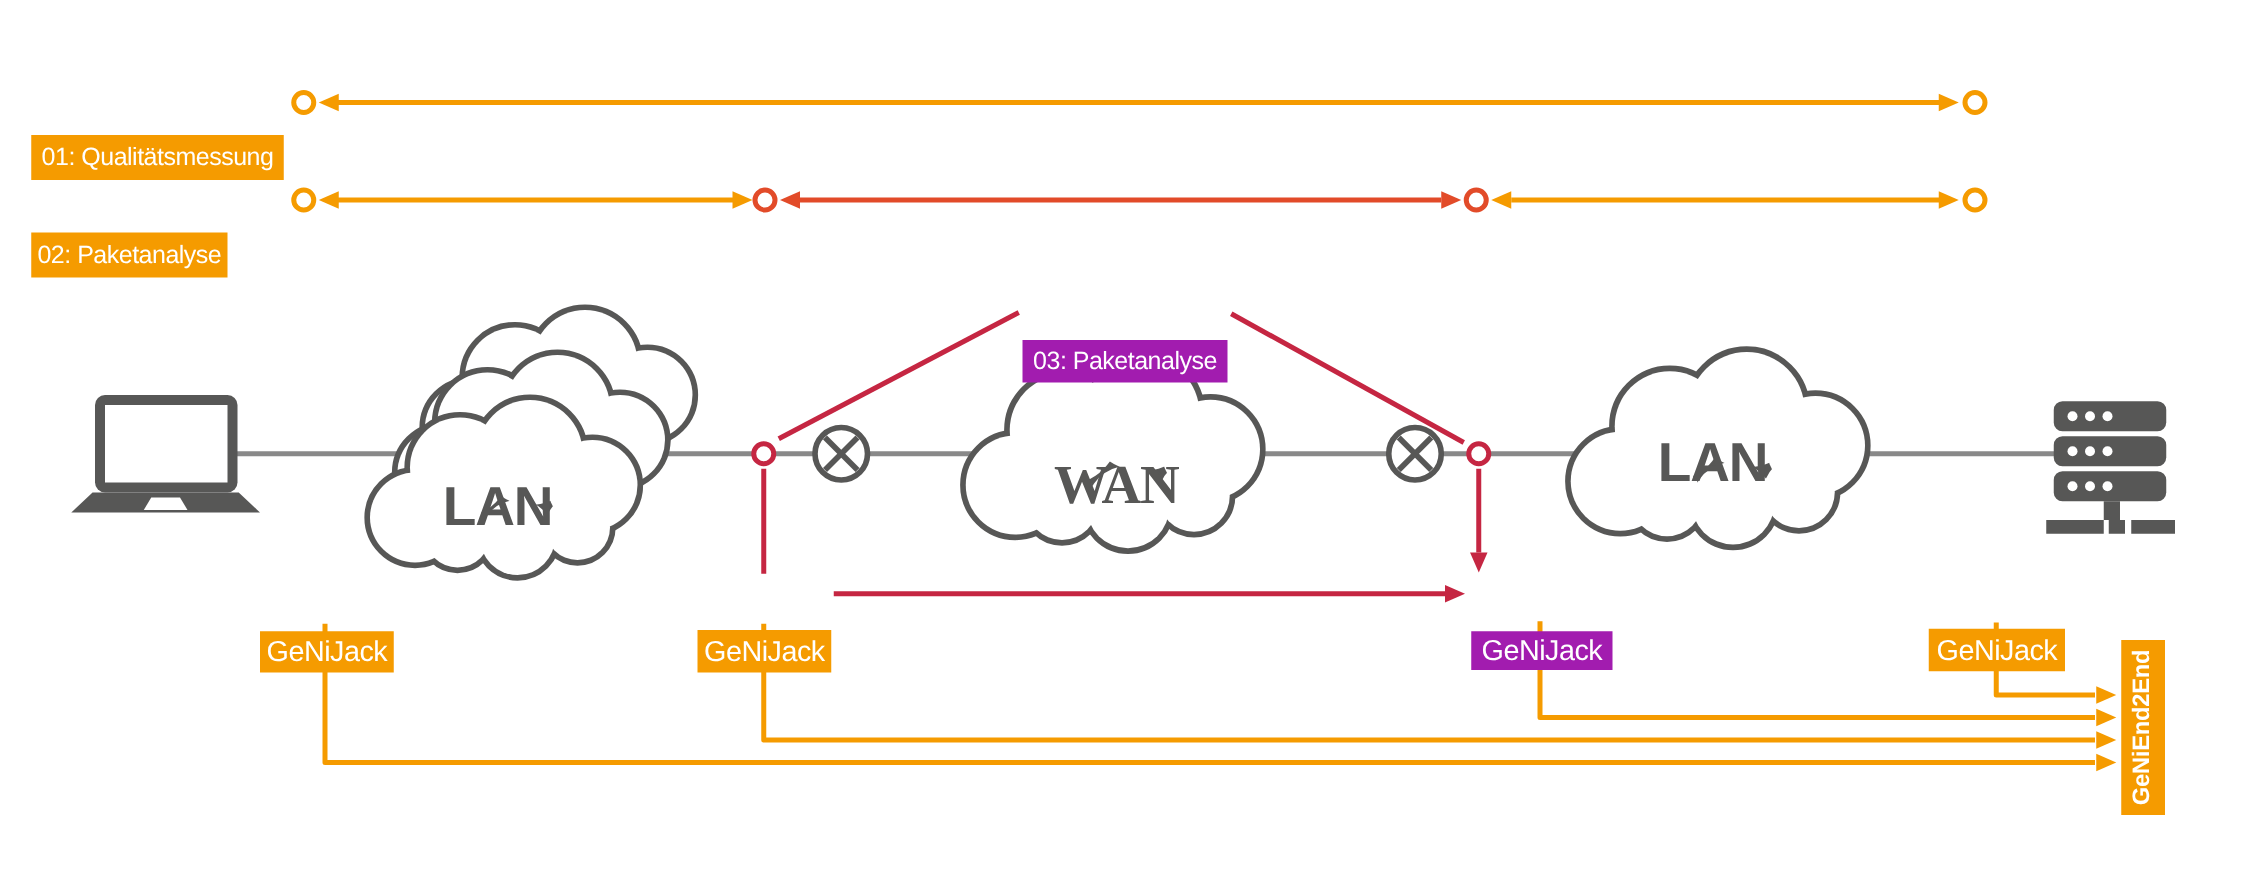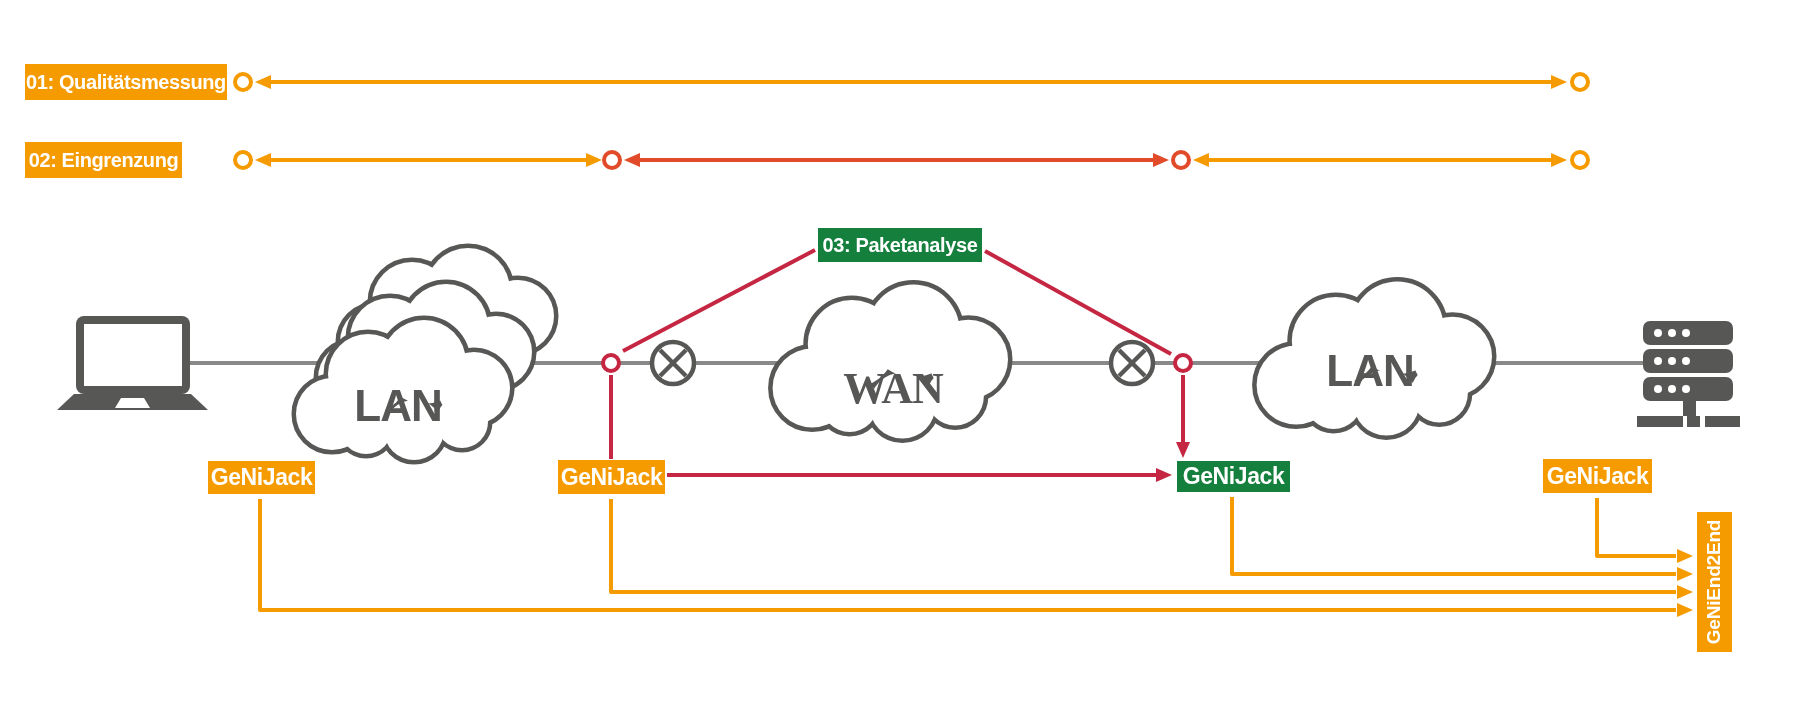--- a/index.html
+++ b/index.html
@@ -3,25 +3,25 @@
 <meta charset="utf-8">
 <style>
   html,body{margin:0;padding:0;background:#ffffff;}
   .stage{
     position:relative;width:1800px;height:702px;background:#ffffff;
     font-family:"Liberation Sans",sans-serif;overflow:hidden;
   }
   .stage svg{position:absolute;left:0;top:0;}
   .badge{
     position:absolute;display:flex;align-items:center;justify-content:center;
-    color:#ffffff;font-weight:700;font-size:20px;letter-spacing:-0.4px;
-    white-space:nowrap;z-index:2;
+    color:#ffffff;font-weight:400;font-size:20px;letter-spacing:-0.4px;
+    white-space:nowrap;z-index:2;margin-top:44px;
   }
   .badge.orange{background:#F59B00;}
-  .badge.crimson{background:#15803d;}
+  .badge.crimson{background:#a21caf;}
   .badge.small{font-size:23px;}
   .vbadge{
     position:absolute;display:flex;align-items:center;justify-content:center;
     background:#F59B00;color:#fff;z-index:2;
   }
   .vbadge span{
     transform:rotate(-90deg);white-space:nowrap;
     font-weight:700;font-size:19px;letter-spacing:-0.2px;
   }
   .nodelabel{
@@ -167,21 +167,21 @@
       </g>
       <rect x="1683" y="401" width="13" height="15"></rect>
       <rect x="1637" y="416" width="46" height="11"></rect>
       <rect x="1687" y="416" width="13" height="11"></rect>
       <rect x="1705" y="416" width="35" height="11"></rect>
     </g>
   </svg>
 
   <div class="badge orange" style="left:25px;top:64px;width:202px;height:36px;">01: Qualitätsmessung</div>
 
-  <div class="badge orange" style="left:25px;top:142px;width:157px;height:36px;">02: Eingrenzung</div>
+  <div class="badge orange" style="left:25px;top:142px;width:157px;height:36px;">02: Paketanalyse</div>
 
   <div class="badge crimson" style="left:818px;top:228px;width:164px;height:34px;">03: Paketanalyse</div>
 
   <div class="nodelabel" style="left:398px;top:406px;">LAN</div>
   <div class="nodelabel" style="left:893px;top:388px;font-family:Liberation Serif, serif;">WAN</div>
   <div class="nodelabel" style="left:1370px;top:371px;">LAN</div>
 
   <div class="badge orange small" style="left:208px;top:461px;width:107px;height:33px;">GeNiJack</div>
 
   <div class="badge orange small" style="left:558px;top:460px;width:107px;height:34px;">GeNiJack</div>

